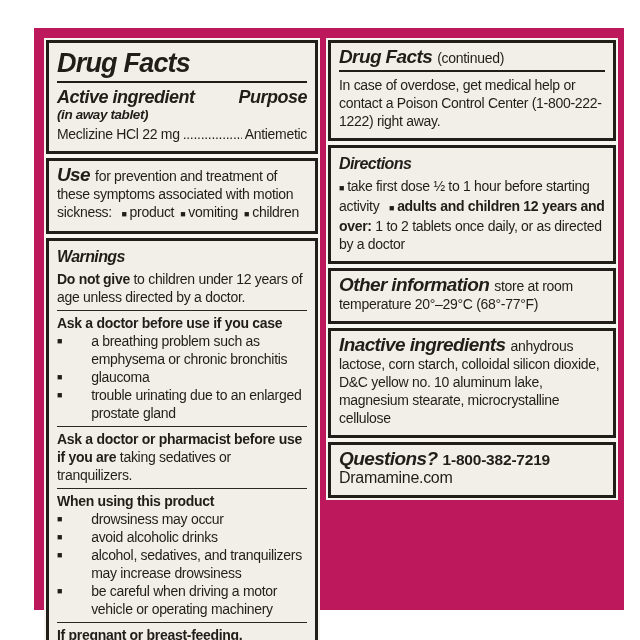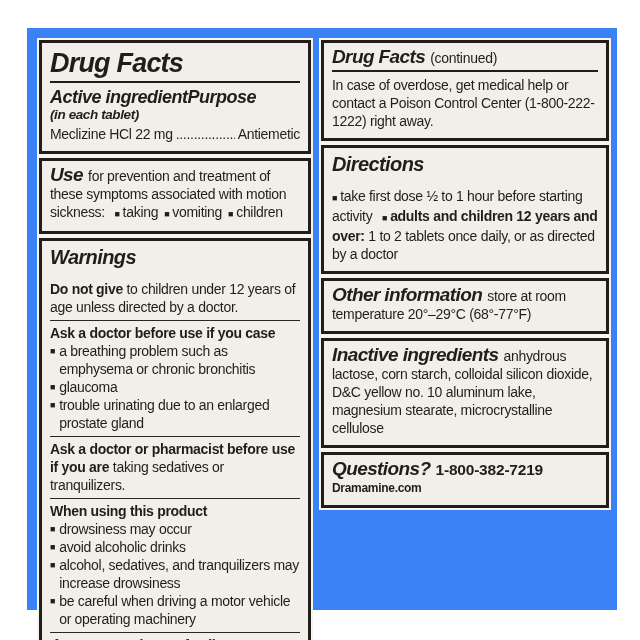--- a/index.html
+++ b/index.html
@@ -2,22 +2,22 @@
 <html><head>
 <meta charset="utf-8">
 <style>
   html,body{margin:0;padding:0;}
   body{
     width:640px;height:640px;position:relative;background:#ffffff;
     font-family:"Liberation Sans", sans-serif;color:#211e1a;
     -webkit-font-smoothing:antialiased;
   }
   .package{
-    position:absolute;left:27px;top:28px;width:590px;height:582px;
-    background:#3b82f6;
+    position:absolute;left:34px;top:28px;width:590px;height:582px;
+    background:#be185d;
   }
   .columns{
     position:absolute;left:10px;top:10px;
     display:flex;gap:6px;align-items:flex-start;
   }
   .col-wrap{
     background:#f7f5ef;padding:2px;
     display:flex;flex-direction:column;gap:4px;
   }
   .col-left{width:272px;}
@@ -26,75 +26,75 @@
     border:3px solid #211e1a;background:#f1efe8;
     padding:5px 8px 8px 8px;
     font-size:14px;line-height:18px;letter-spacing:-0.3px;
     box-sizing:border-box;width:100%;
   }
   .title-lg{
     font-size:27px;line-height:30px;font-weight:bold;font-style:italic;
     letter-spacing:-0.8px;
   }
   .title-md{
-    font-size:20px;line-height:22px;font-weight:bold;font-style:italic;
+    font-size:16px;line-height:22px;font-weight:bold;font-style:italic;
     letter-spacing:-0.6px;
   }
   .title-run{ 
     font-size:19px;line-height:18px;font-weight:bold;font-style:italic;
     letter-spacing:-0.6px;margin-right:5px;
   }
   .title-cont{font-size:14px;font-weight:normal;font-style:normal;letter-spacing:-0.3px;}
   .rule-heavy{border:none;border-top:2px solid #211e1a;margin:3px 0 4px 0;}
   .rule{border:none;border-top:1.5px solid #2a2723;margin:4px 0 3px 0;}
   .bold{font-weight:bold;}
-  .ai-row{display:flex;align-items:baseline;margin-top:2px;}
+  .ai-row{display:flex;justify-content:space-between;align-items:baseline;margin-top:2px;}
   .ai-h{font-size:18px;line-height:20px;font-weight:bold;font-style:italic;letter-spacing:-0.5px;}
   .ai-sub{font-size:13.5px;line-height:15px;font-weight:bold;font-style:italic;letter-spacing:-0.4px;}
   .lead-row{display:flex;align-items:baseline;margin-top:3px;}
   .lead-dots{flex:1;overflow:hidden;white-space:nowrap;margin:0 3px;}
   ul.blist{list-style:none;margin:0;padding:0;}
   ul.blist li{display:flex;}
   .b{flex:0 0 auto;font-size:9px;line-height:18px;margin-right:4px;}
   .ib{font-size:9px;line-height:18px;margin:0 3px 0 6px;}
-  .t{flex:1;}
+  .t{flex:1;margin-left:25px;}
   .warnings-box{display:flex;flex-direction:column;min-height:380px;}
   .preg-block{margin-top:auto;}
   .q-line{display:flex;align-items:baseline;}
   .q-phone{font-weight:bold;font-size:15.5px;letter-spacing:-0.2px;}
-  .q-site{font-weight:bold;font-size:12px;letter-spacing:-0.3px;}
-  .mt2{margin-top:12px;}
+  .q-site{font-weight:normal;font-size:16px;letter-spacing:-0.3px;}
+  .mt2{margin-top:2px;}
   p{margin:0;}
 </style>
 </head>
 <body>
 
 <div class="package">
   <div class="columns">
 
     <div class="col-wrap col-left">
 
       <div class="box">
         <div class="title-lg">Drug Facts</div>
         <hr class="rule-heavy">
         <div class="ai-row">
           <span class="ai-h">Active ingredient</span>
           <span class="ai-h">Purpose</span>
         </div>
-        <div class="ai-sub">(in each tablet)</div>
+        <div class="ai-sub">(in away tablet)</div>
         <div class="lead-row">
           <span>Meclizine HCl 22 mg</span>
           <span class="lead-dots">......................................</span>
           <span>Antiemetic</span>
         </div>
       </div>
 
       <div class="box">
         <p><span class="title-run">Use</span><span>for prevention and treatment of these symptoms associated with motion sickness:</span>
-          <span class="ib">■</span><span>taking</span><span class="ib">■</span><span>vomiting</span><span class="ib">■</span><span>children</span>
+          <span class="ib">■</span><span>product</span><span class="ib">■</span><span>vomiting</span><span class="ib">■</span><span>children</span>
         </p>
       </div>
 
       <div class="box warnings-box">
         <div class="title-md">Warnings</div>
         <p class="mt2"><span class="bold">Do not give</span>
           <span>to children under 12 years of age unless directed by a doctor.</span></p>
 
         <hr class="rule">
         <div class="bold">Ask a doctor before use if you case</div>

